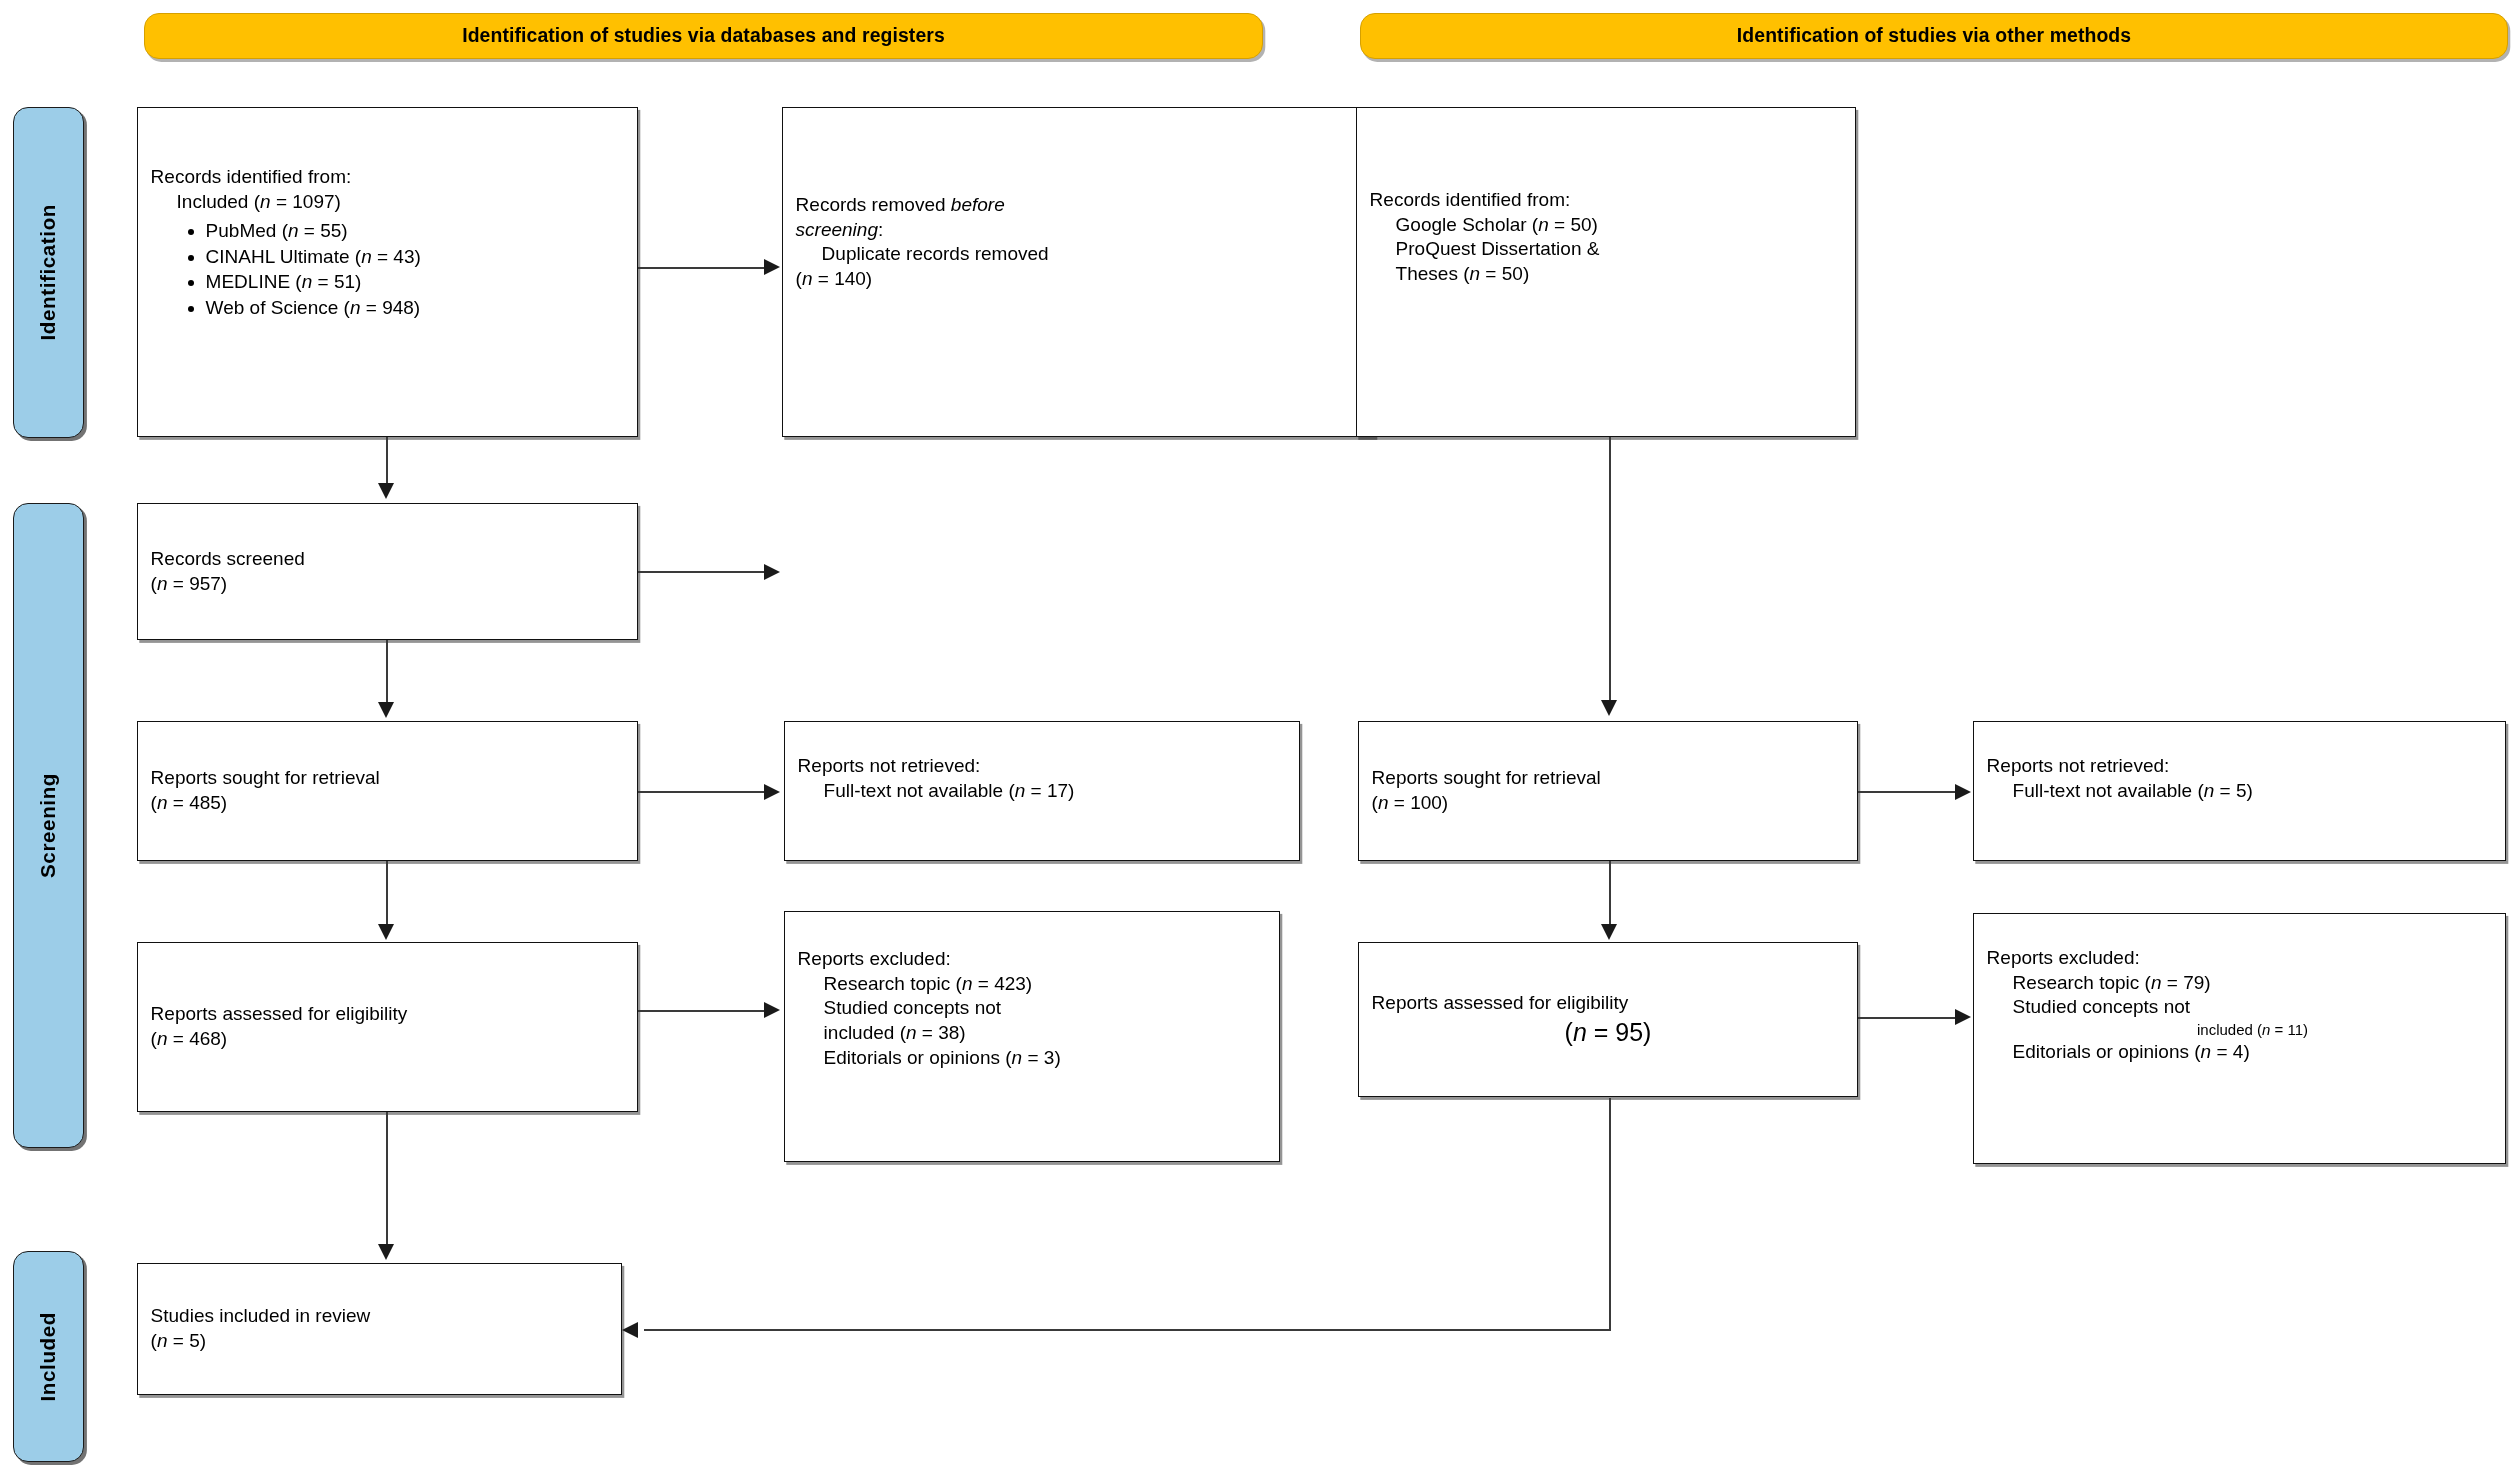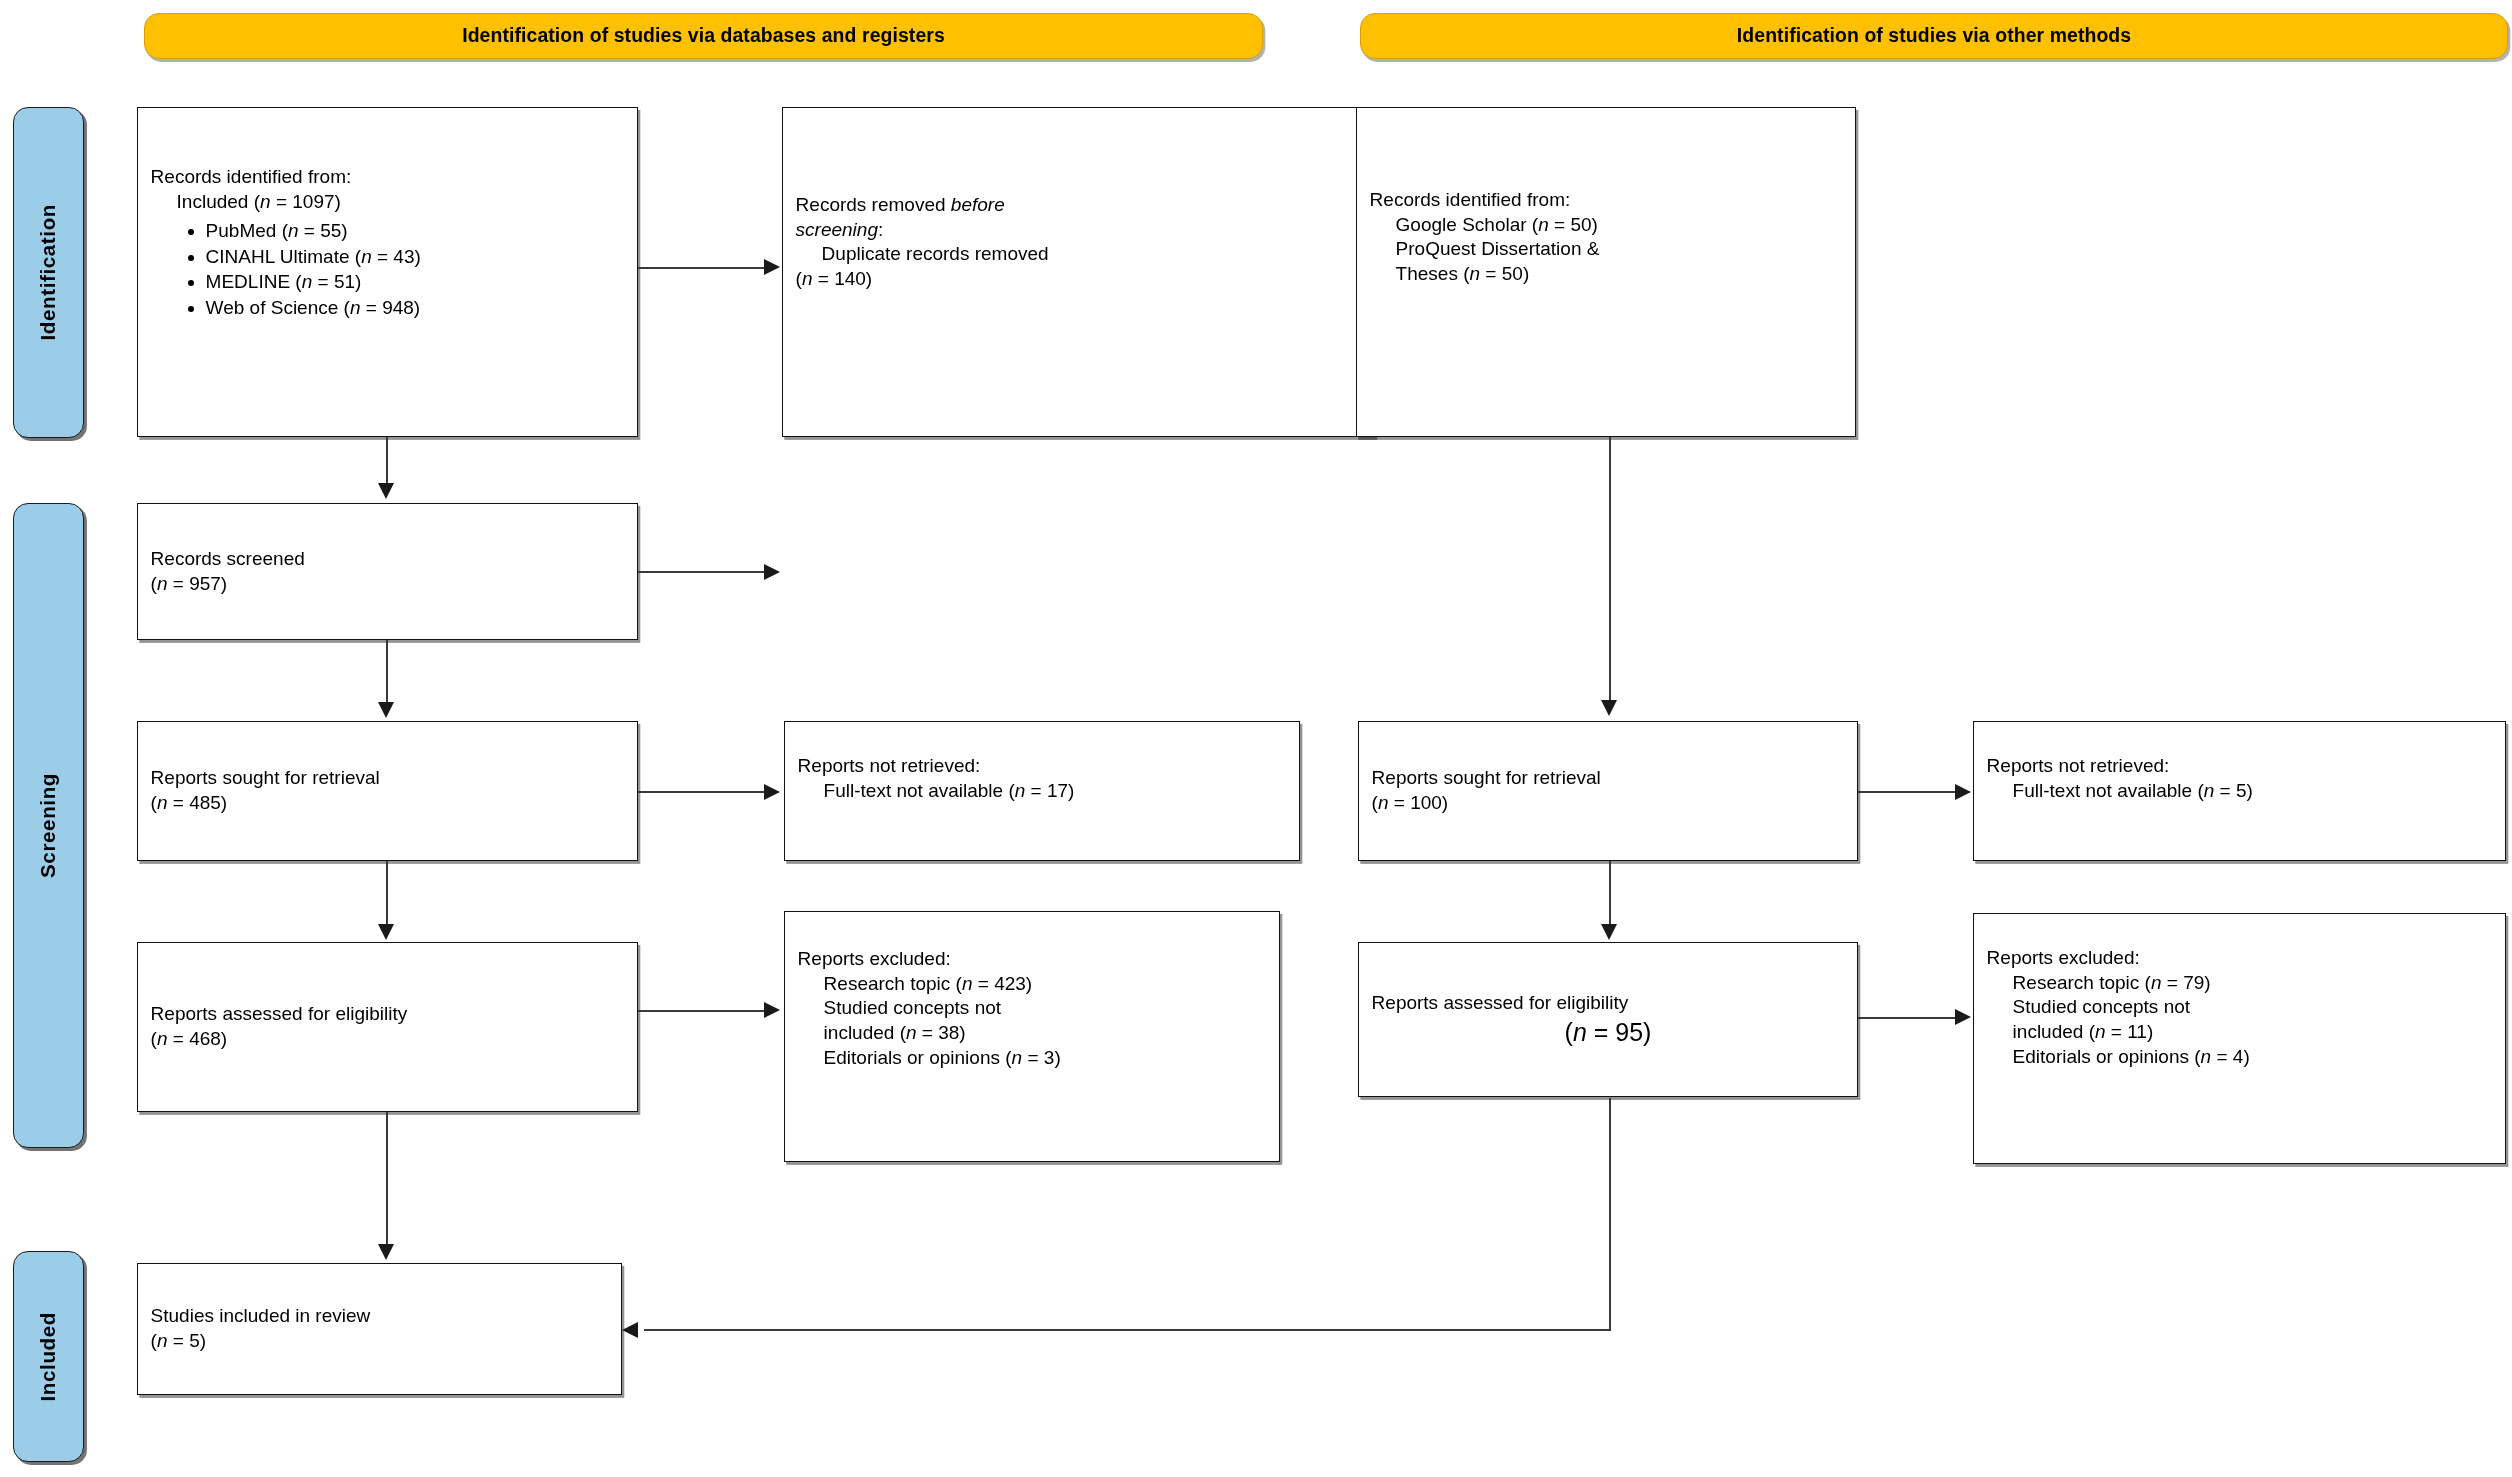--- a/index.html
+++ b/index.html
@@ -268,21 +268,21 @@
 
   <div class="ln-h" style="left:1858px;top:1017px;width:98px;"></div>
   <div class="arrow right" style="left:1955px;top:1009px;"></div>
 
   <div class="box" style="left:1973px;top:913px;width:533px;height:251px;justify-content:flex-start;padding-top:32px;">
     <div class="ln" style="font-size:19px;">Reports excluded:</div>
     <div class="ln indent" style="font-size:19px;">
       <span>Research topic (</span><i class="n">n</i><span> = 79)</span>
     </div>
     <div class="ln indent" style="font-size:19px;">Studied concepts not</div>
-    <div class="ln indent" style="font-size:19px;">
+    <div class="ln indent" style="font-size:15px;text-align:center;">
       <span>included (</span><i class="n">n</i><span> = 11)</span>
     </div>
     <div class="ln indent" style="font-size:19px;">
       <span>Editorials or opinions (</span><i class="n">n</i><span> = 4)</span>
     </div>
   </div>
 
   <div class="ln-v" style="left:386px;top:1112px;height:132px;"></div>
   <div class="arrow down" style="left:378px;top:1244px;"></div>
 

